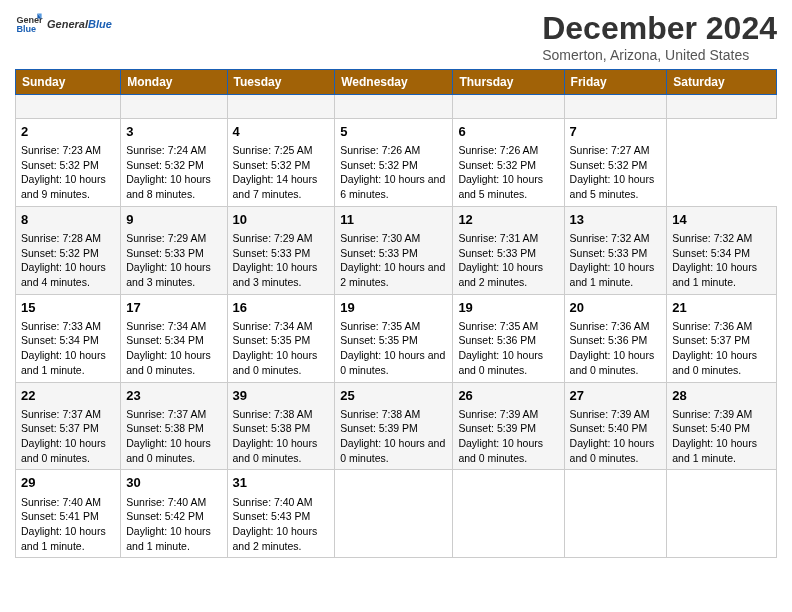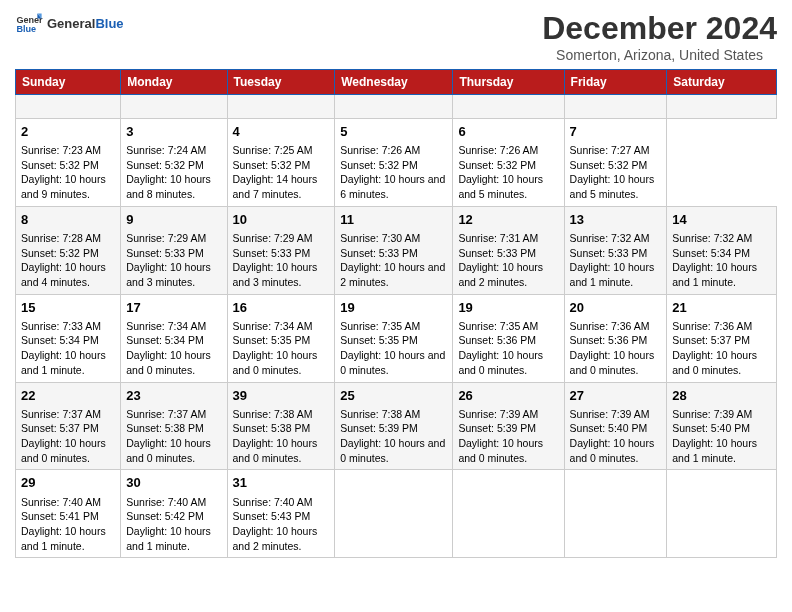--- a/index.html
+++ b/index.html
@@ -22,38 +22,38 @@
     .logo {
       display: flex;
       align-items: center;
     }
     .logo-icon {
       width: 28px;
       height: 28px;
       margin-right: 4px;
     }
     .title-block {
-      text-align: center;
+      text-align: left;
     }
     .main-title {
       font-size: 32px;
       font-weight: bold;
       color: #333;
     }
     .subtitle {
       font-size: 14px;
       color: #555;
     }
     table {
       width: 100%;
       border-collapse: collapse;
       font-size: 10.5px;
     }
     thead tr th {
-      background-color: #b91c1c;
+      background-color: #a16207;
       color: #fff;
       text-align: left;
       padding: 5px 6px;
       font-size: 12px;
       font-weight: bold;
       border: 1px solid #1a5fb4;
     }
     tbody tr td {
       border: 1px solid #ccc;
       padding: 4px 5px;
@@ -83,21 +83,21 @@
   <div class="header-row">
     <div class="logo">
       <svg class="logo-icon" viewBox="0 0 40 40">
         <rect width="40" height="40" fill="white"></rect>
         <text x="2" y="18" font-size="13" font-weight="bold" fill="#333" font-family="Arial">General</text>
         <text x="2" y="32" font-size="13" font-weight="bold" fill="#1a5fb4" font-family="Arial">Blue</text>
         <polygon points="32,5 38,12 32,12" fill="#1a5fb4"></polygon>
         <polygon points="32,5 38,5 38,12" fill="#5599e0"></polygon>
       </svg>
       <div>
-        <div style="font-size:13px; font-weight:bold; color:#333; line-height:1.1;">
+        <div style="font-size:11px; font-weight:bold; color:#333; line-height:1.1;font-style:italic;">
           <span>General</span><span style="color:#1a5fb4">Blue</span>
         </div>
       </div>
     </div>
     <div class="title-block">
       <div class="main-title">December 2024</div>
       <div class="subtitle">Somerton, Arizona, United States</div>
     </div>
   </div>
 

